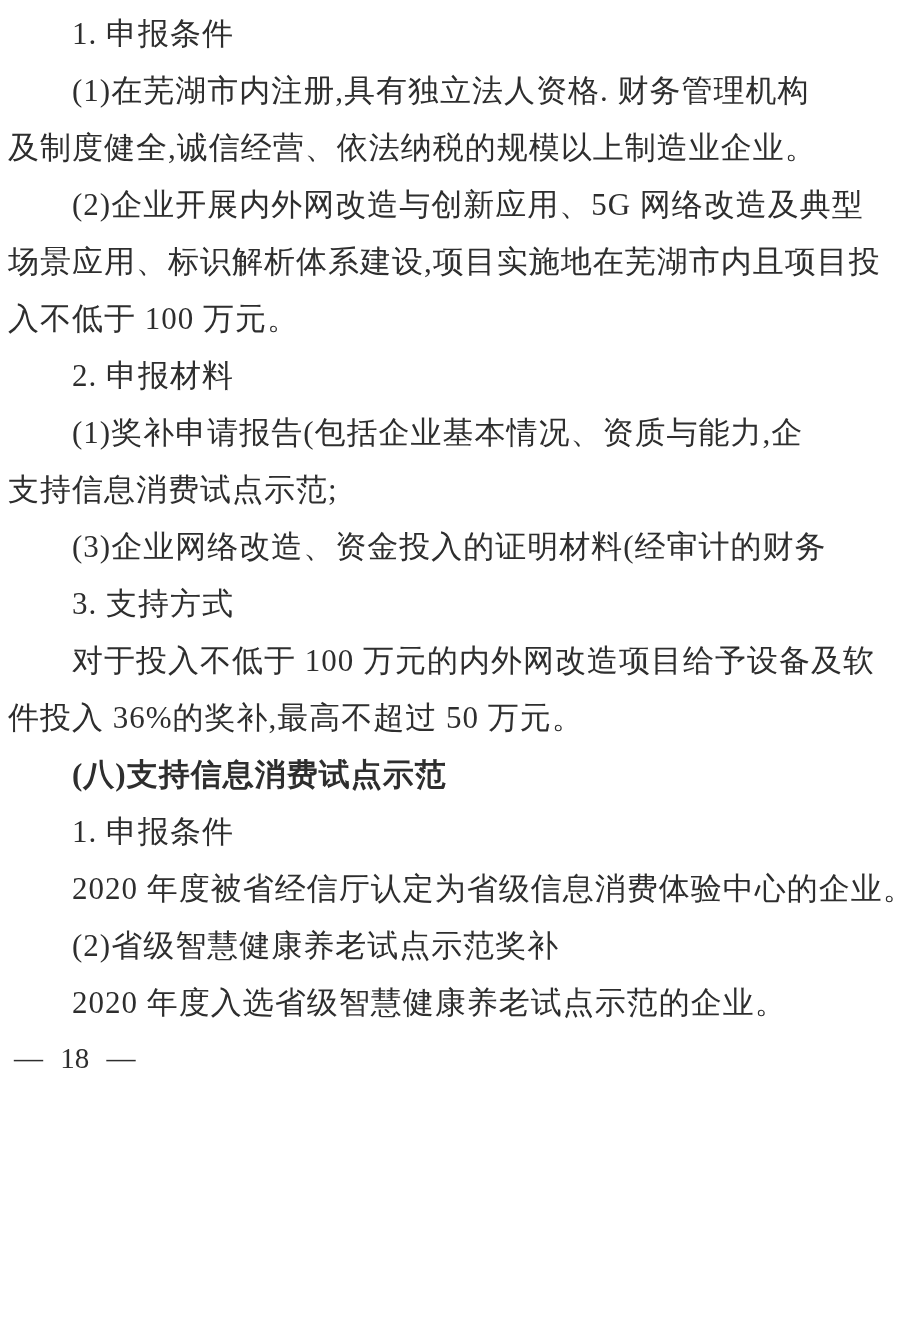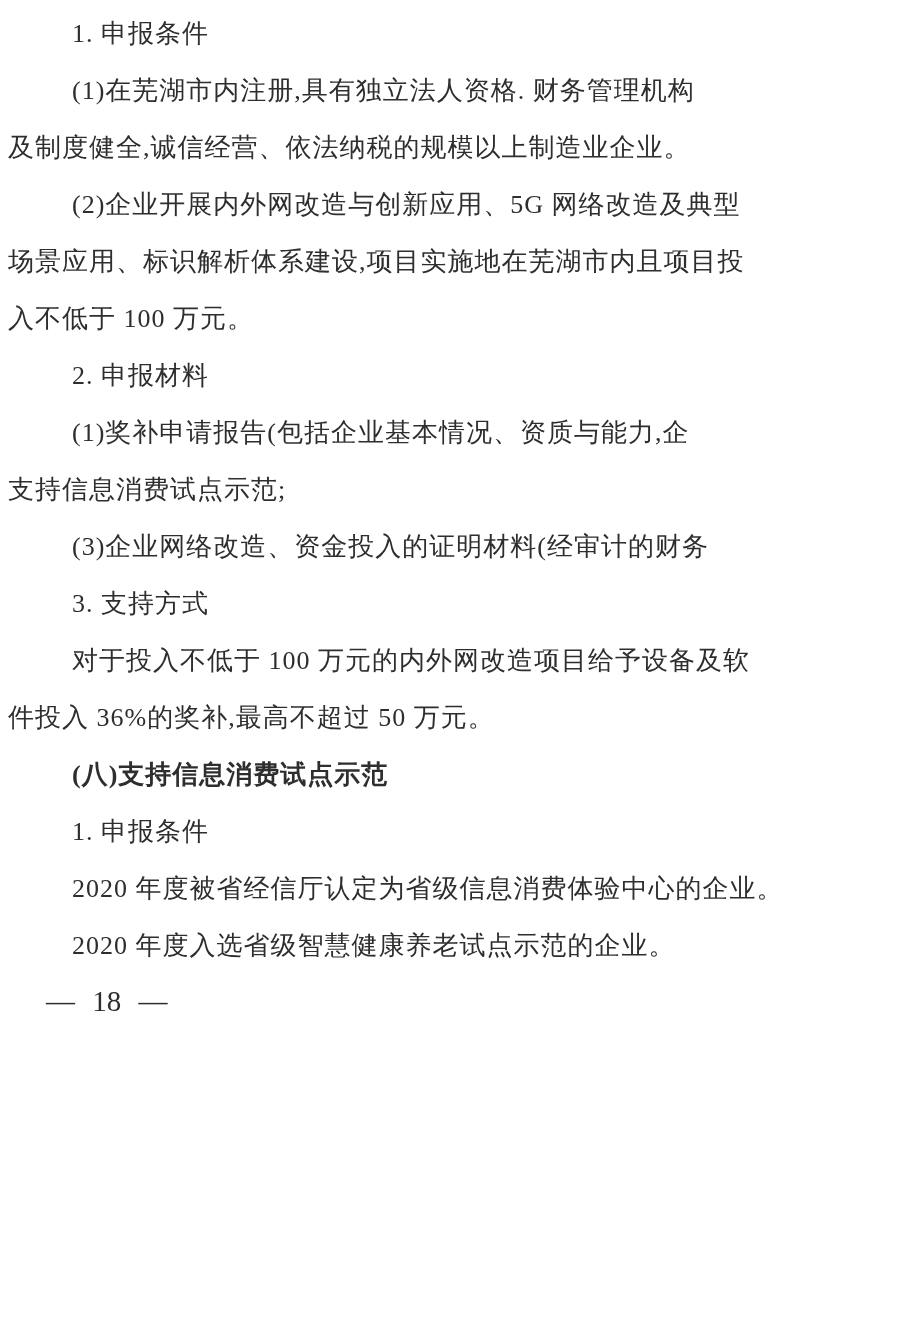--- a/index.html
+++ b/index.html
@@ -14,35 +14,35 @@
   }
   .page {
     box-sizing: border-box;
     width: 900px;
     height: 1317px;
     padding: 5px 8px 0 8px;
     font-family: "Liberation Serif", "DejaVu Serif", serif;
     color: #2e2e2e;
   }
   .line {
-    font-size: 26px;
+    font-size: 31px;
     line-height: 57px;
     letter-spacing: 1px;
     white-space: nowrap;
   }
   .indent {
     text-indent: 64px;
   }
   .bold {
     font-weight: 700;
   }
   .footer {
     font-size: 29px;
     line-height: 55px;
-    margin-left: 38px;
+    margin-left: 6px;
     word-spacing: 10px;
     letter-spacing: 0;
   }
 </style>
 </head>
 <body style="background: rgb(255, 255, 255);">
 
 <div class="page" style="color: rgb(46, 46, 46);">
   <div class="line indent">1. 申报条件</div>
   <div class="line indent">(1)在芜湖市内注册,具有独立法人资格. 财务管理机构</div>
@@ -53,15 +53,16 @@
   <div class="line indent">2. 申报材料</div>
   <div class="line indent">(1)奖补申请报告(包括企业基本情况、资质与能力,企</div>
   <div class="line">支持信息消费试点示范;</div>
   <div class="line indent">(3)企业网络改造、资金投入的证明材料(经审计的财务</div>
   <div class="line indent">3. 支持方式</div>
   <div class="line indent">对于投入不低于 100 万元的内外网改造项目给予设备及软</div>
   <div class="line">件投入 36%的奖补,最高不超过 50 万元。</div>
   <div class="line indent bold">(八)支持信息消费试点示范</div>
   <div class="line indent">1. 申报条件</div>
   <div class="line indent">2020 年度被省经信厅认定为省级信息消费体验中心的企业。</div>
+  <div class="line indent">(2)省级智慧健康养老试点示范奖补</div>
   <div class="line indent">2020 年度入选省级智慧健康养老试点示范的企业。</div>
   <div class="footer">— 18 —</div>
 </div>
 
 </body></html>

